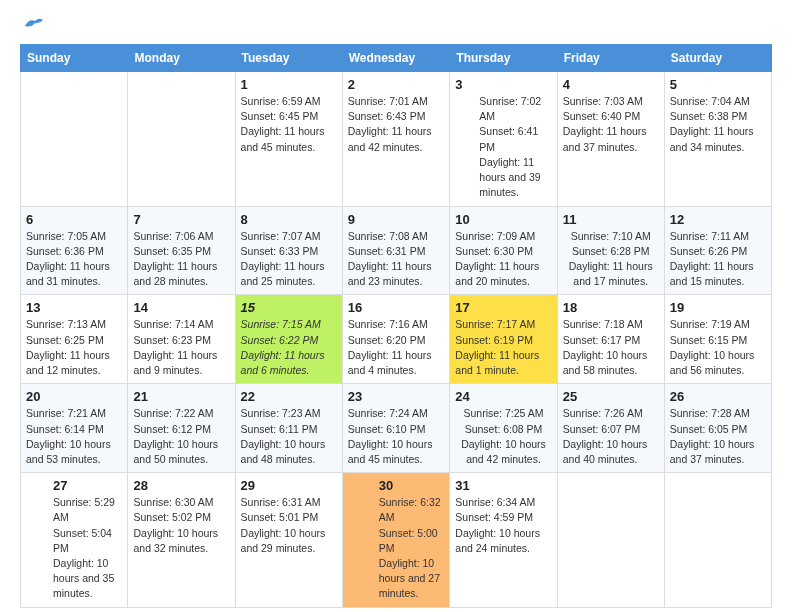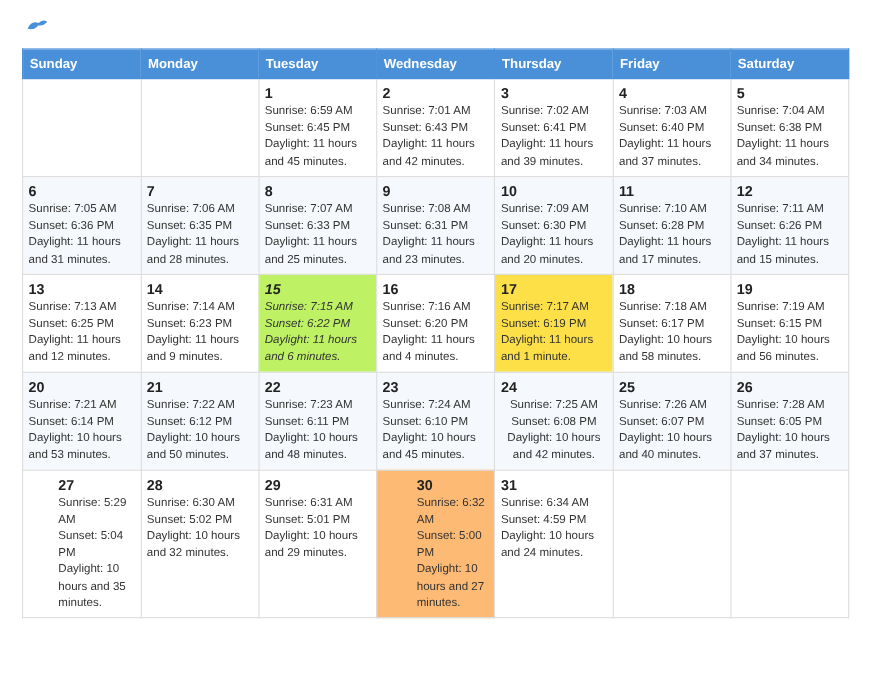--- a/index.html
+++ b/index.html
@@ -137,21 +137,21 @@
 Daylight: 11 hours and 45 minutes.</div>
         </td>
         <td style="background-color: rgb(255, 255, 255);">
           <span class="day-number">2</span>
           <div class="day-info" style="white-space: pre-line;">Sunrise: 7:01 AM
 Sunset: 6:43 PM
 Daylight: 11 hours and 42 minutes.</div>
         </td>
         <td style="background-color: rgb(255, 255, 255);">
           <span class="day-number">3</span>
-          <div class="day-info" style="white-space: pre-line;">Sunrise: 7:02 AM
+          <div class="day-info" style="white-space: pre-line; margin-left: 24px;">Sunrise: 7:02 AM
 Sunset: 6:41 PM
 Daylight: 11 hours and 39 minutes.</div>
         </td>
         <td style="background-color: rgb(255, 255, 255);">
           <span class="day-number">4</span>
           <div class="day-info" style="white-space: pre-line;">Sunrise: 7:03 AM
 Sunset: 6:40 PM
 Daylight: 11 hours and 37 minutes.</div>
         </td>
         <td style="background-color: rgb(255, 255, 255);">
@@ -187,21 +187,21 @@
 Daylight: 11 hours and 23 minutes.</div>
         </td>
         <td style="background-color: rgb(245, 248, 252);">
           <span class="day-number">10</span>
           <div class="day-info" style="white-space: pre-line;">Sunrise: 7:09 AM
 Sunset: 6:30 PM
 Daylight: 11 hours and 20 minutes.</div>
         </td>
         <td style="background-color: rgb(245, 248, 252); margin-left: 29px;">
           <span class="day-number">11</span>
-          <div class="day-info" style="white-space: pre-line;">Sunrise: 7:10 AM
+          <div class="day-info" style="white-space: pre-line; text-align: center;">Sunrise: 7:10 AM
 Sunset: 6:28 PM
 Daylight: 11 hours and 17 minutes.</div>
         </td>
         <td style="background-color: rgb(245, 248, 252);">
           <span class="day-number">12</span>
           <div class="day-info" style="white-space: pre-line;">Sunrise: 7:11 AM
 Sunset: 6:26 PM
 Daylight: 11 hours and 15 minutes.</div>
         </td>
       </tr>

